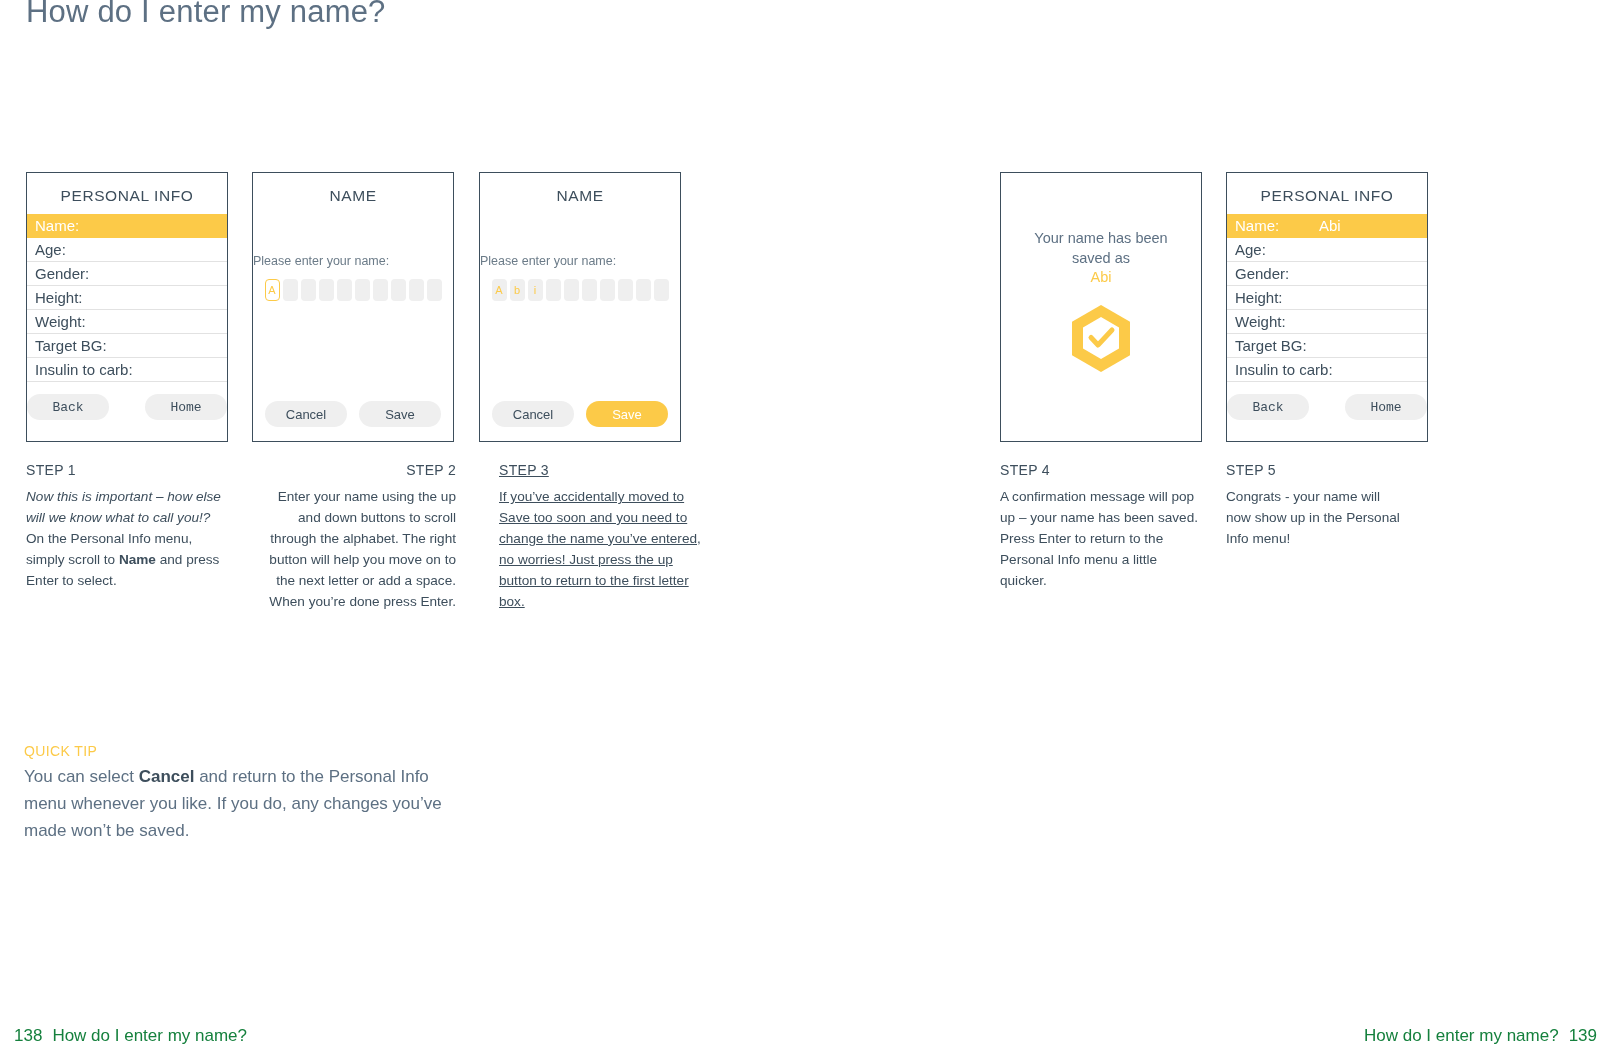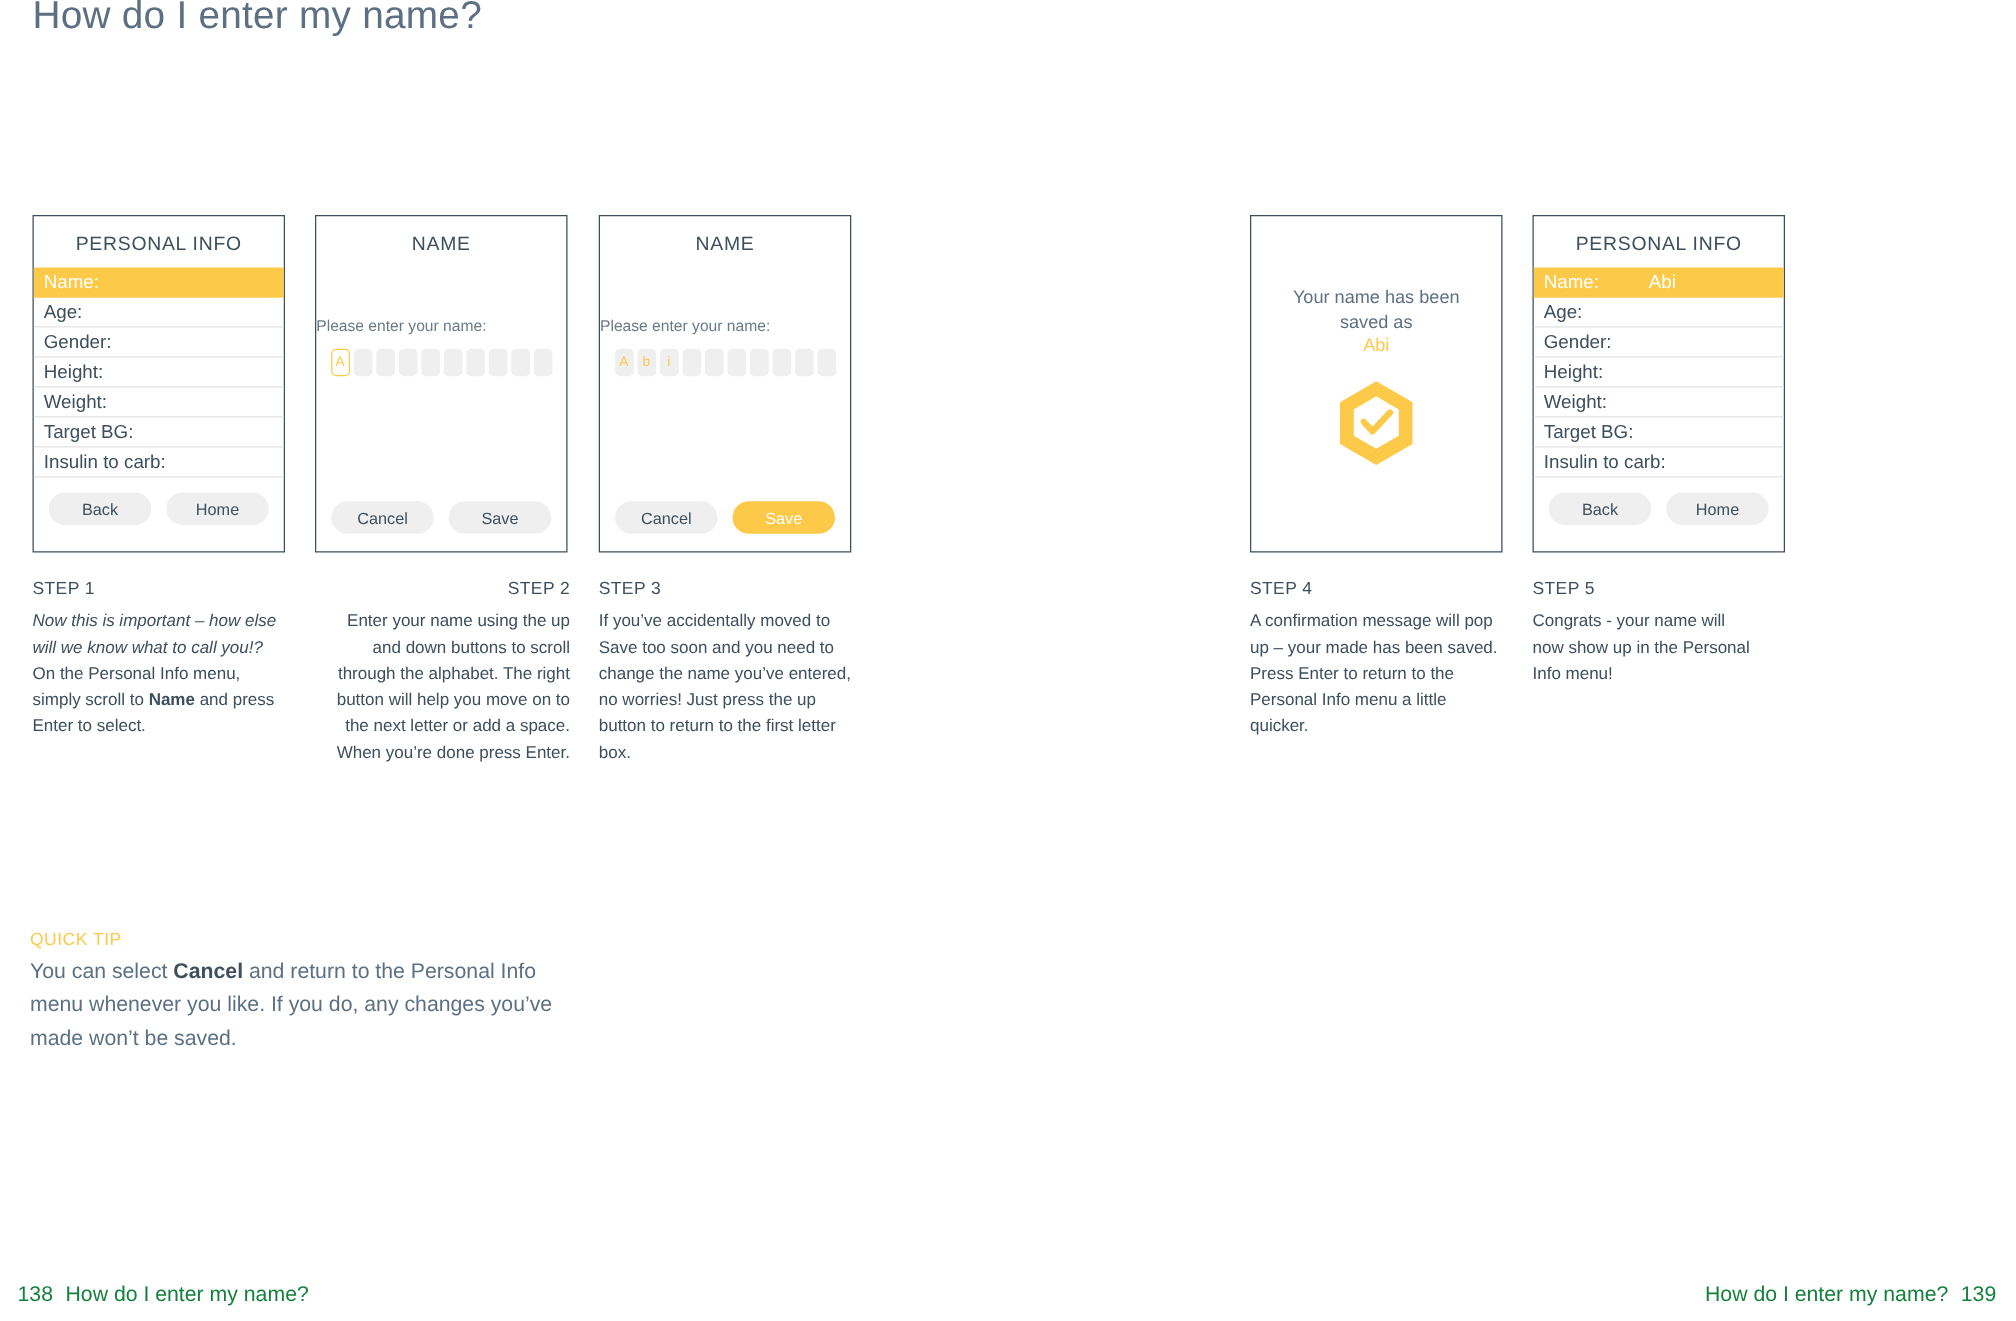--- a/index.html
+++ b/index.html
@@ -53,22 +53,23 @@
   .menu-row.sel{
     background:#FCCA48;
     border-bottom:1px solid #FCCA48;
     color:#ffffff;
   }
   .menu-row .val{
     position:absolute;left:92px;
   }
 
   .btn-row{
-    display:flex;justify-content:center;gap:12px;
+    display:flex;justify-content:space-between;gap:12px;
     margin-top:12px;
+    font-family:Liberation Mono, monospace;
   }
   .pill{
     width:82px;height:26px;border-radius:14px;
     background:#efefef;color:#3d4e5c;
     display:flex;align-items:center;justify-content:center;
     font-size:13px;
   }
   .pill.active{background:#FCCA48;color:#ffffff;}
 
   
@@ -113,21 +114,21 @@
   }
   .step .body{
     font-size:13.6px;line-height:1.54;color:#3d4e5c;
   }
   .step .body .i{font-style:italic;}
   .step .body .b{font-weight:bold;}
   .step .body p{margin:0;}
   .step .body p + p{margin-top:17px;}
   #step1{left:26px;width:204px;}
   #step2{left:252px;width:204px;text-align:right;}
-  #step3{left:479px;width:202px;}
+  #step3{left:499px;width:202px;text-decoration:underline;}
   #step4{left:1000px;width:200px;}
   #step5{left:1226px;width:180px;}
 
   
   #quicktip{position:absolute;left:24px;top:743px;width:430px;}
   #quicktip .qt-label{
     color:#FCCA48;font-size:14px;letter-spacing:.4px;margin-bottom:4px;
   }
   #quicktip .qt-body{
     font-size:17px;line-height:1.6;color:#5d7083;
@@ -298,21 +299,21 @@
 <div class="step" id="step3">
   <div class="label">STEP 3</div>
   <div class="body">
     <p>If you’ve accidentally moved to Save too soon and you need to change the name you’ve entered, no worries! Just press the up button to return to the first letter box.</p>
   </div>
 </div>
 
 <div class="step" id="step4">
   <div class="label">STEP 4</div>
   <div class="body">
-      <p>A confirmation message will pop up – your made has been saved. Press Enter to return to the Personal Info menu a little quicker.</p>
+      <p>A confirmation message will pop up – your name has been saved. Press Enter to return to the Personal Info menu a little quicker.</p>
     </div>
 </div>
 
 <div class="step" id="step5">
   <div class="label">STEP 5</div>
   <div class="body">
       <p>Congrats - your name will now show up in the Personal Info menu!</p>
     </div>
 </div>
 

